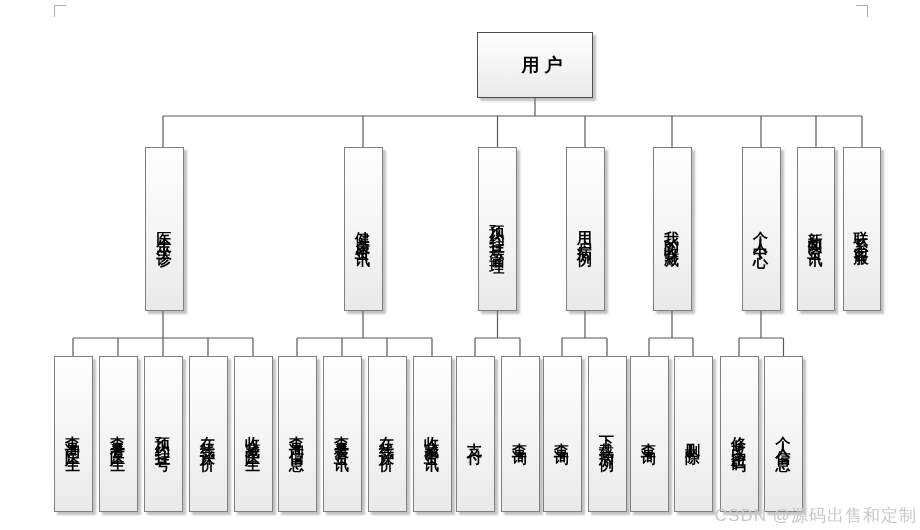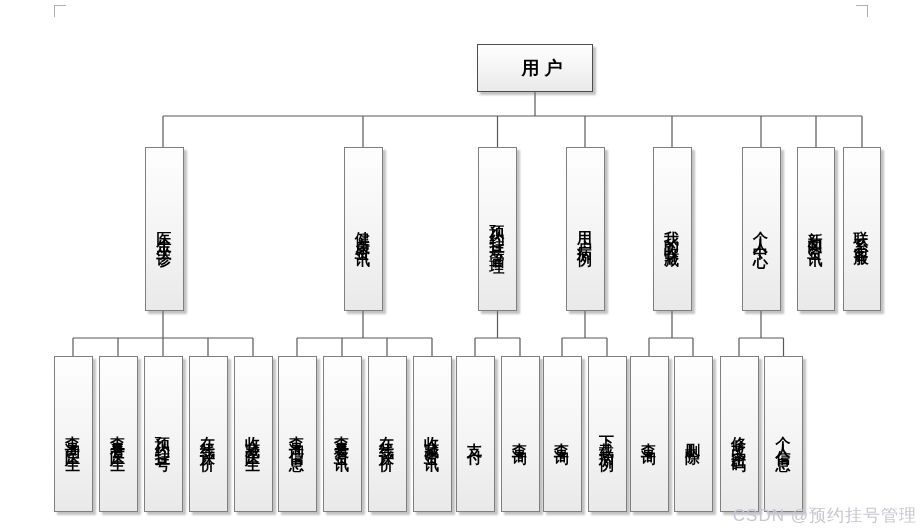--- a/index.html
+++ b/index.html
@@ -10,22 +10,22 @@
   svg.connectors{position:absolute;left:0;top:0;width:920px;height:530px;}
   .node{
     position:absolute;
     background:linear-gradient(180deg,#fefefe 0%,#f4f4f4 55%,#e9e9e9 100%);
     border:1.5px solid #7f7f7f;
     box-shadow:2.5px 2.5px 2px rgba(120,120,120,0.45);
     display:flex;align-items:center;justify-content:center;
     font-weight:bold;color:#000;box-sizing:border-box;
   }
   .root{
-    top:32px;height:48px;border:1.8px solid #4d4d4d;
-    font-size:18px;letter-spacing:5px;padding-left:19px;margin-top:12px;
+    top:32px;height:66px;border:1.8px solid #4d4d4d;
+    font-size:18px;letter-spacing:5px;padding-left:19px;
   }
   .branch{top:147px;height:164px;}
   .leaf{top:356px;height:156px;}
   .vtext{
     writing-mode:vertical-rl;text-orientation:upright;
     font-size:15px;font-weight:bold;letter-spacing:7px;line-height:1;
     padding-top:7px;
   }
   .watermark{
     position:absolute;right:3px;bottom:3px;
@@ -138,14 +138,14 @@
     <span class="vtext">删除</span>
   </div>
 
   <div class="node leaf" style="left:719.5px;width:39px;">
     <span class="vtext">修改密码</span>
   </div>
   <div class="node leaf" style="left:764px;width:39px;">
     <span class="vtext">个人信息</span>
   </div>
 
-  <div class="watermark">CSDN @预约挂号管理</div>
+  <div class="watermark">CSDN @源码出售和定制</div>
 </div>
 
 </body></html>

